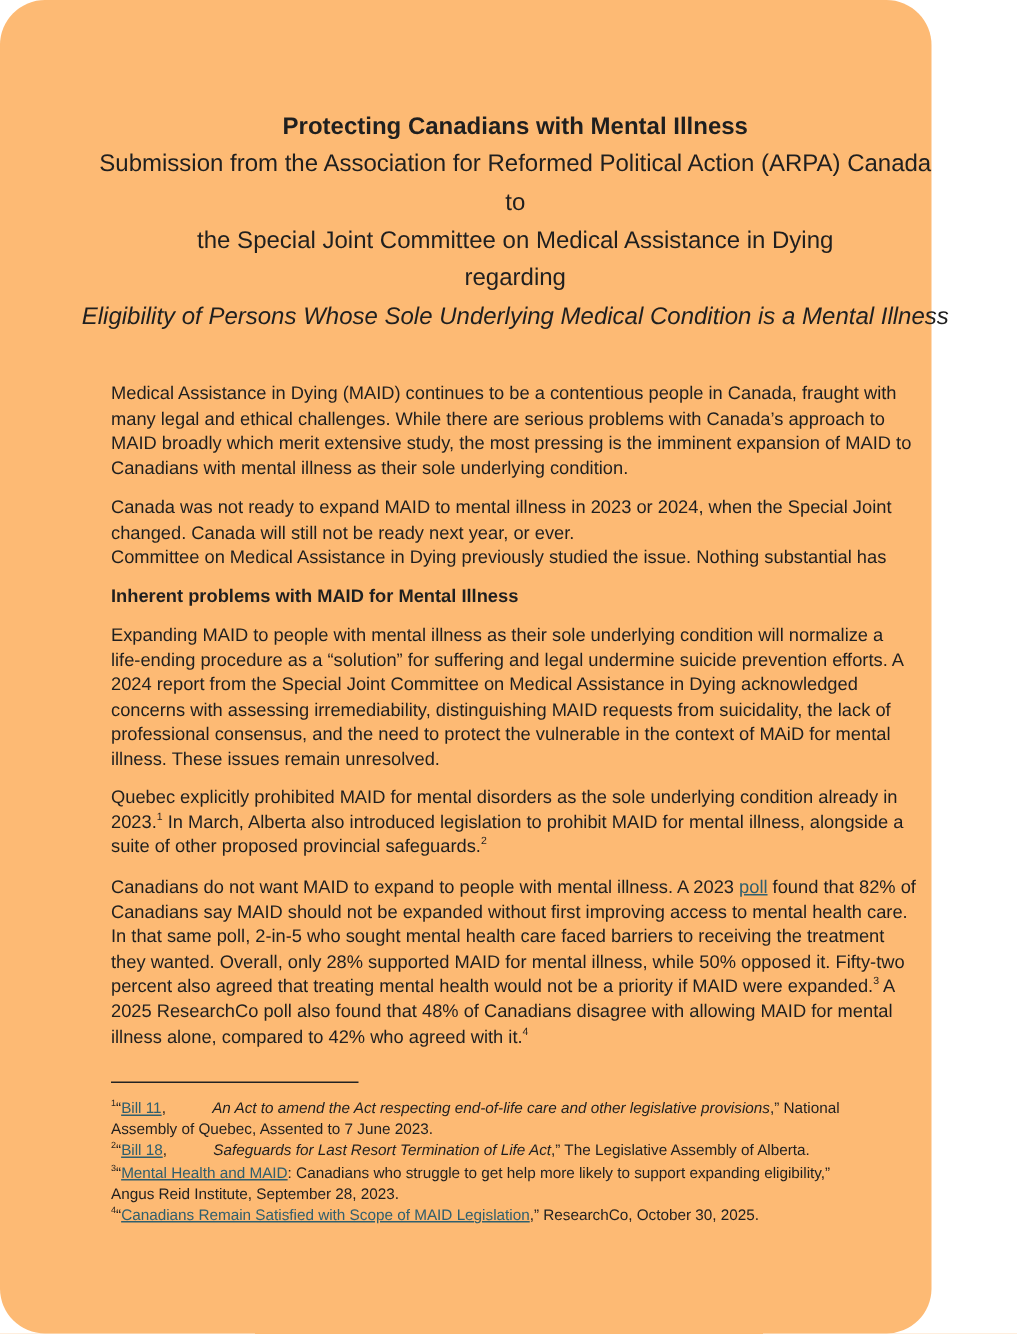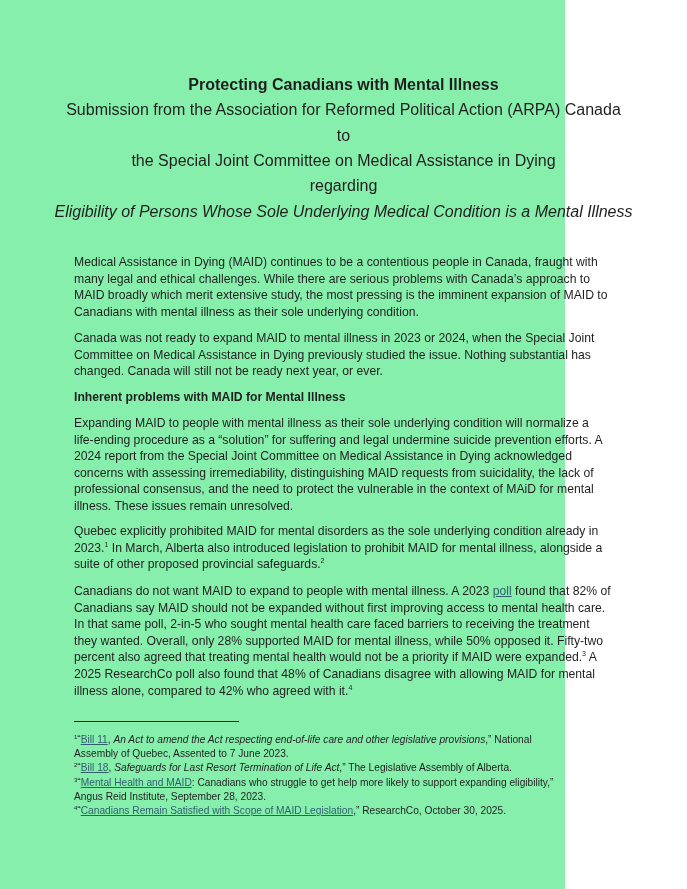--- a/index.html
+++ b/index.html
@@ -11,22 +11,23 @@
       width: 687px;
       height: 889px;
       position: relative;
       overflow: hidden;
       font-family: "Liberation Sans", "DejaVu Sans", sans-serif;
       color: #1f1f1f;
     }
     .page {
       position: absolute;
       left: 0; top: 0;
-      width: 565px; height: 889px;
-      background: #86efac;
+      width: 621px; height: 889px;
+      background: #fdba74;
+      border-radius: 30px;
     }
     .title-line {
       position: absolute;
       left: 0;
       width: 687px;
       text-align: center;
       white-space: nowrap;
     }
     .title-bold { font-weight: bold; }
     .title-italic { font-style: italic; }
@@ -58,21 +59,21 @@
     .footnotes {
       position: absolute;
       left: 74px;
       top: 733px;
       width: 560px;
       font-size: 10.2px;
       line-height: 14.2px;
     }
     .fn { display: block; white-space: nowrap; }
     .fn sup { font-size: 6px; }
-    .ital { font-style: italic; }
+    .ital { font-style: italic; margin-left: 28px; }
   </style>
 </head>
 <body>
 
 <div class="page">
 
   <div class="title-line title-bold" style="top:76px;">Protecting Canadians with Mental Illness</div>
   <div class="title-line" style="top:101px;">Submission from the Association for Reformed Political Action (ARPA) Canada</div>
   <div class="title-line" style="top:127px;">to</div>
   <div class="title-line" style="top:152px;">the Special Joint Committee on Medical Assistance in Dying</div>
@@ -83,22 +84,22 @@
 
     <p class="para" style="top:254px;">
       <span class="line">Medical Assistance in Dying (MAID) continues to be a contentious people in Canada, fraught with</span>
       <span class="line">many legal and ethical challenges. While there are serious problems with Canada’s approach to</span>
       <span class="line">MAID broadly which merit extensive study, the most pressing is the imminent expansion of MAID to</span>
       <span class="line">Canadians with mental illness as their sole underlying condition.</span>
     </p>
 
     <p class="para" style="top:330px;">
       <span class="line">Canada was not ready to expand MAID to mental illness in 2023 or 2024, when the Special Joint</span>
+      <span class="line">changed. Canada will still not be ready next year, or ever.</span>
       <span class="line">Committee on Medical Assistance in Dying previously studied the issue. Nothing substantial has</span>
-      <span class="line">changed. Canada will still not be ready next year, or ever.</span>
     </p>
 
     <p class="heading" style="top:389px;">Inherent problems with MAID for Mental Illness</p>
 
     <p class="para" style="top:415px;">
       <span class="line">Expanding MAID to people with mental illness as their sole underlying condition will normalize a</span>
       <span class="line">life-ending procedure as a “solution” for suffering and legal undermine suicide prevention efforts. A</span>
       <span class="line">2024 report from the Special Joint Committee on Medical Assistance in Dying acknowledged</span>
       <span class="line">concerns with assessing irremediability, distinguishing MAID requests from suicidality, the lack of</span>
       <span class="line">professional consensus, and the need to protect the vulnerable in the context of MAiD for mental</span>

